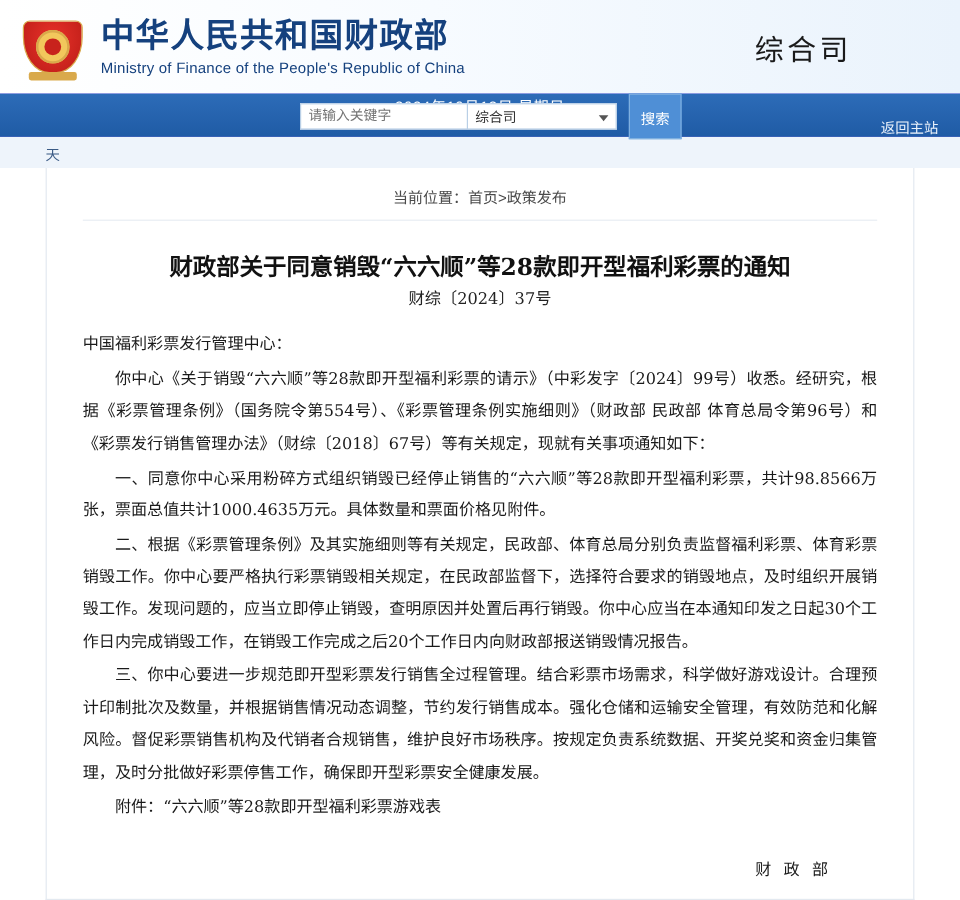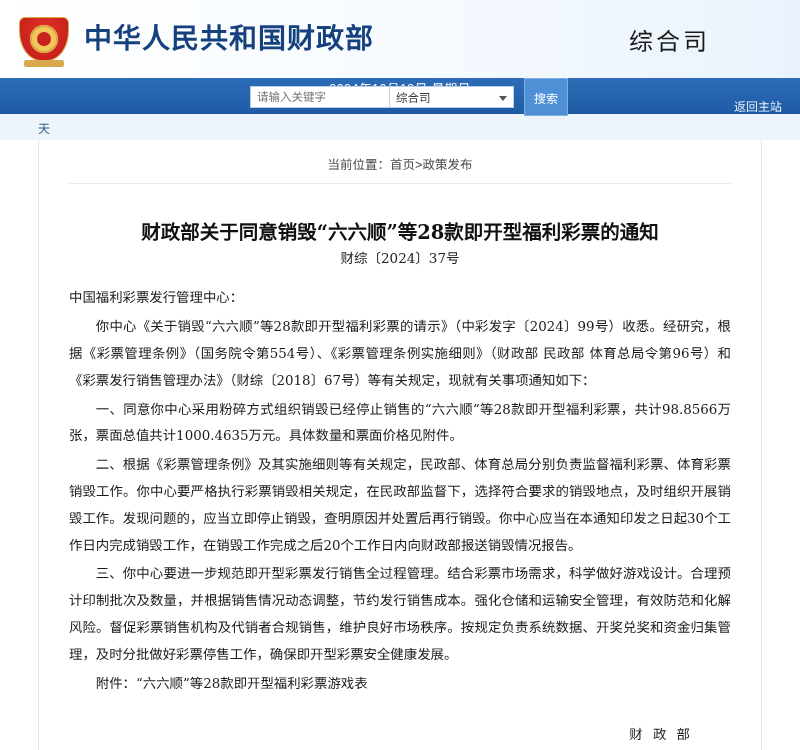--- a/index.html
+++ b/index.html
@@ -184,21 +184,21 @@
     border-bottom: 1px solid #e8edf3;
     text-align: center;
   }
   .doc-title {
     font-family: "DejaVu Serif", "Liberation Serif", serif;
     font-size: 19.5px;
     font-weight: bold;
     color: #111111;
     text-align: center;
     line-height: 1.5;
-    margin: 34px 10px 0 10px;
+    margin: 24px 10px 0 10px;
   }
   .doc-number {
     text-align: center;
     font-size: 13.5px;
     color: #222222;
     font-family: "DejaVu Serif", "Liberation Serif", serif;
   }
   .doc-body {
     margin-top: 18px;
     font-family: "DejaVu Serif", "Liberation Serif", serif;
@@ -225,20 +225,21 @@
 <div id="page">
 
   <div class="header">
     <div class="emblem">
       <div class="shield"></div>
       <div class="gear"></div>
       <div class="base"></div>
     </div>
     <div class="title-block">
       <div class="title-cn">中华人民共和国财政部</div>
+      <div class="title-en">Ministry of Finance of the People's Republic of China</div>
     </div>
     <div class="dept-name">综合司</div>
   </div>
 
   <div class="navbar">
     <div class="nav-date">2024年10月13日 星期日</div>
     <div class="nav-center">
       <input class="search-input" type="text" placeholder="请输入关键字" style="">
       <div class="select-box">
         <span>综合司</span>

